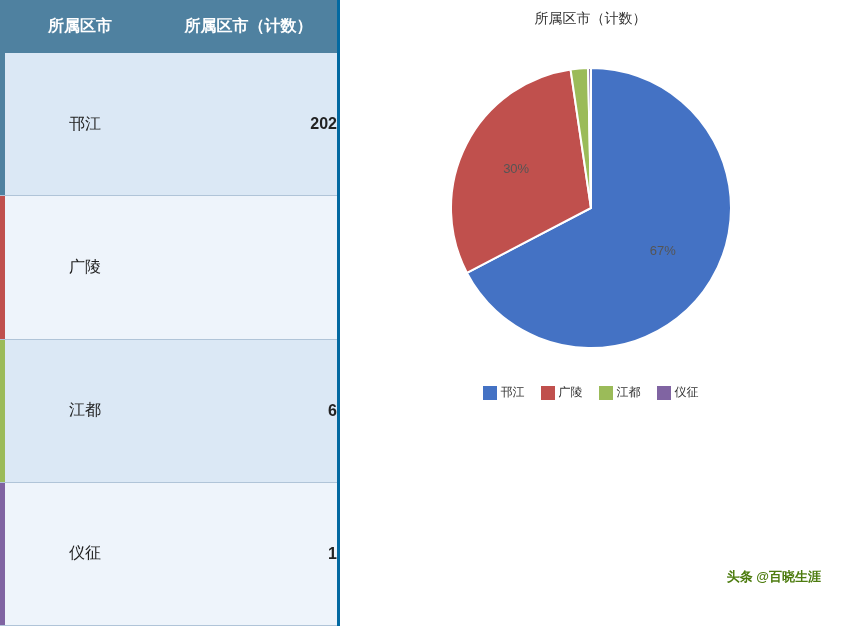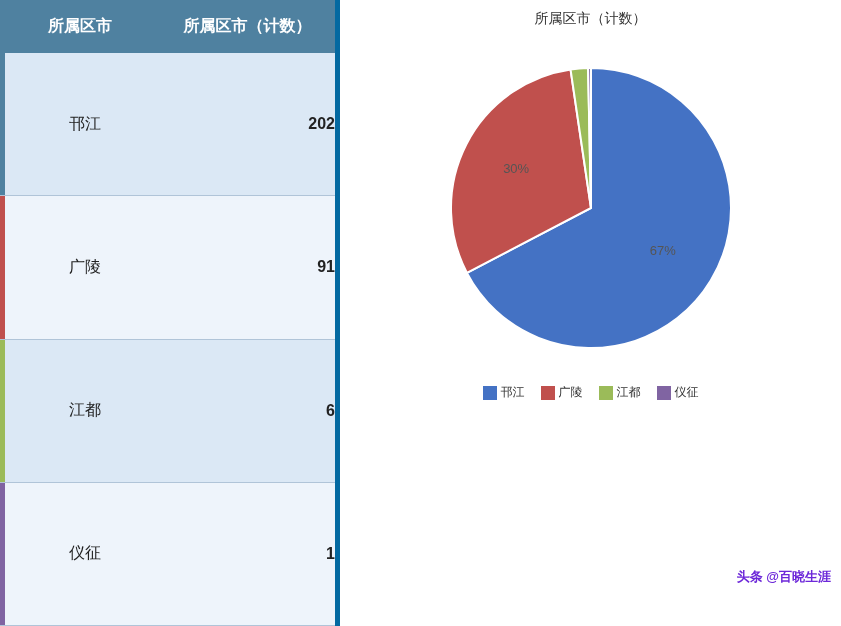--- a/index.html
+++ b/index.html
@@ -9,21 +9,21 @@
       background: #fff;
       font-family: "Microsoft YaHei", "SimHei", sans-serif;
       display: flex;
       overflow: hidden;
     }
 
     
     .table-section {
       width: 340px;
       flex-shrink: 0;
-      border-right: 5px solid #0369a1;
+      border-right: 3px solid #0369a1;
       display: flex;
       flex-direction: column;
     }
 
     .table-header {
       background: #4f81a0;
       color: #fff;
       display: flex;
       align-items: center;
       padding: 16px 0;
@@ -130,23 +130,23 @@
 
     .legend-color {
       width: 14px;
       height: 14px;
       flex-shrink: 0;
     }
 
     .watermark {
       position: absolute;
       bottom: 40px;
-      right: 10px;
+      right: 20px;
       font-size: 13px;
-      color: #6d28d9;
+      color: #4d7c0f;
       font-weight: bold;
     }
 
     .pie-label {
       font-size: 13px;
       fill: #555;
       font-family: "Microsoft YaHei", sans-serif;
     }
   </style>
 </head>
@@ -160,21 +160,20 @@
   <div class="table-body">
 
   <div class="table-row">
       <div class="color-bar" style="background:#4f81a0;"></div>
       <div class="col1">邗江</div>
       <div class="col2">202</div>
     </div>
       <div class="table-row">
       <div class="color-bar" style="background:#c0504d;"></div>
       <div class="col1">广陵</div>
-      <div class="col2">91</div>
     </div>
       <div class="table-row">
       <div class="color-bar" style="background:#9bbb59;"></div>
       <div class="col1">江都</div>
       <div class="col2">6</div>
     </div>
       <div class="table-row">
       <div class="color-bar" style="background:#8064a2;"></div>
       <div class="col1">仪征</div>
       <div class="col2">1</div>

